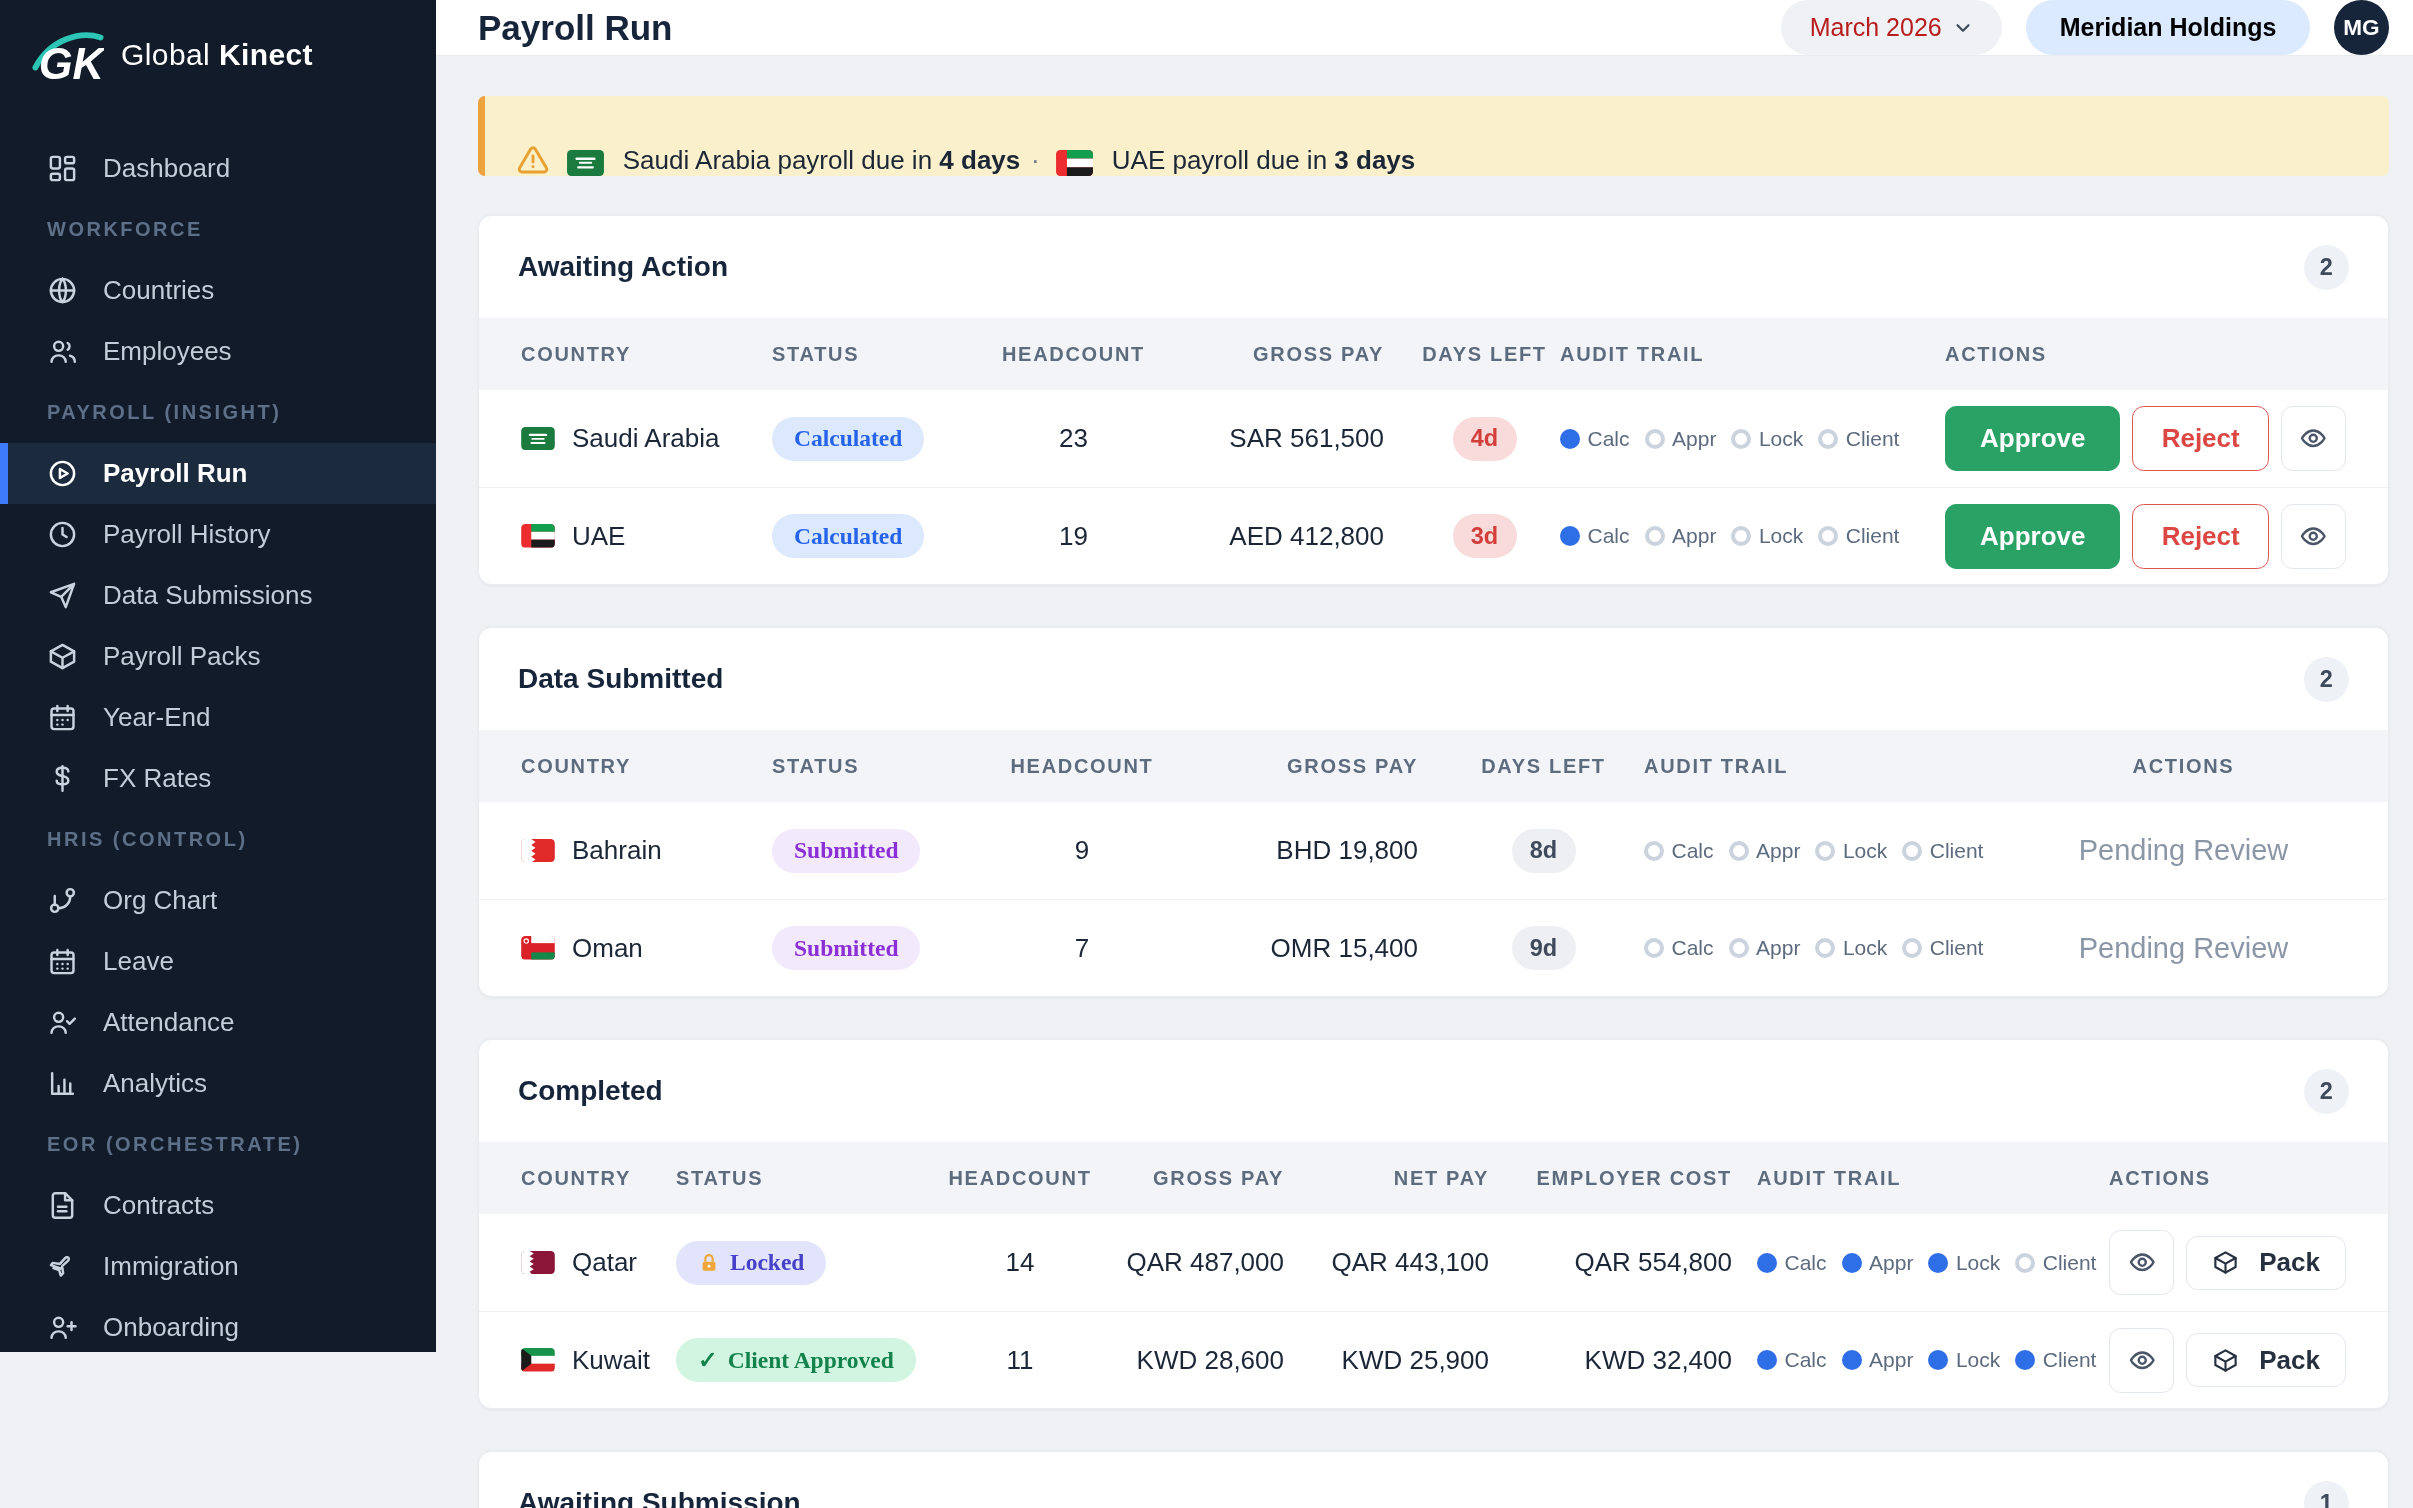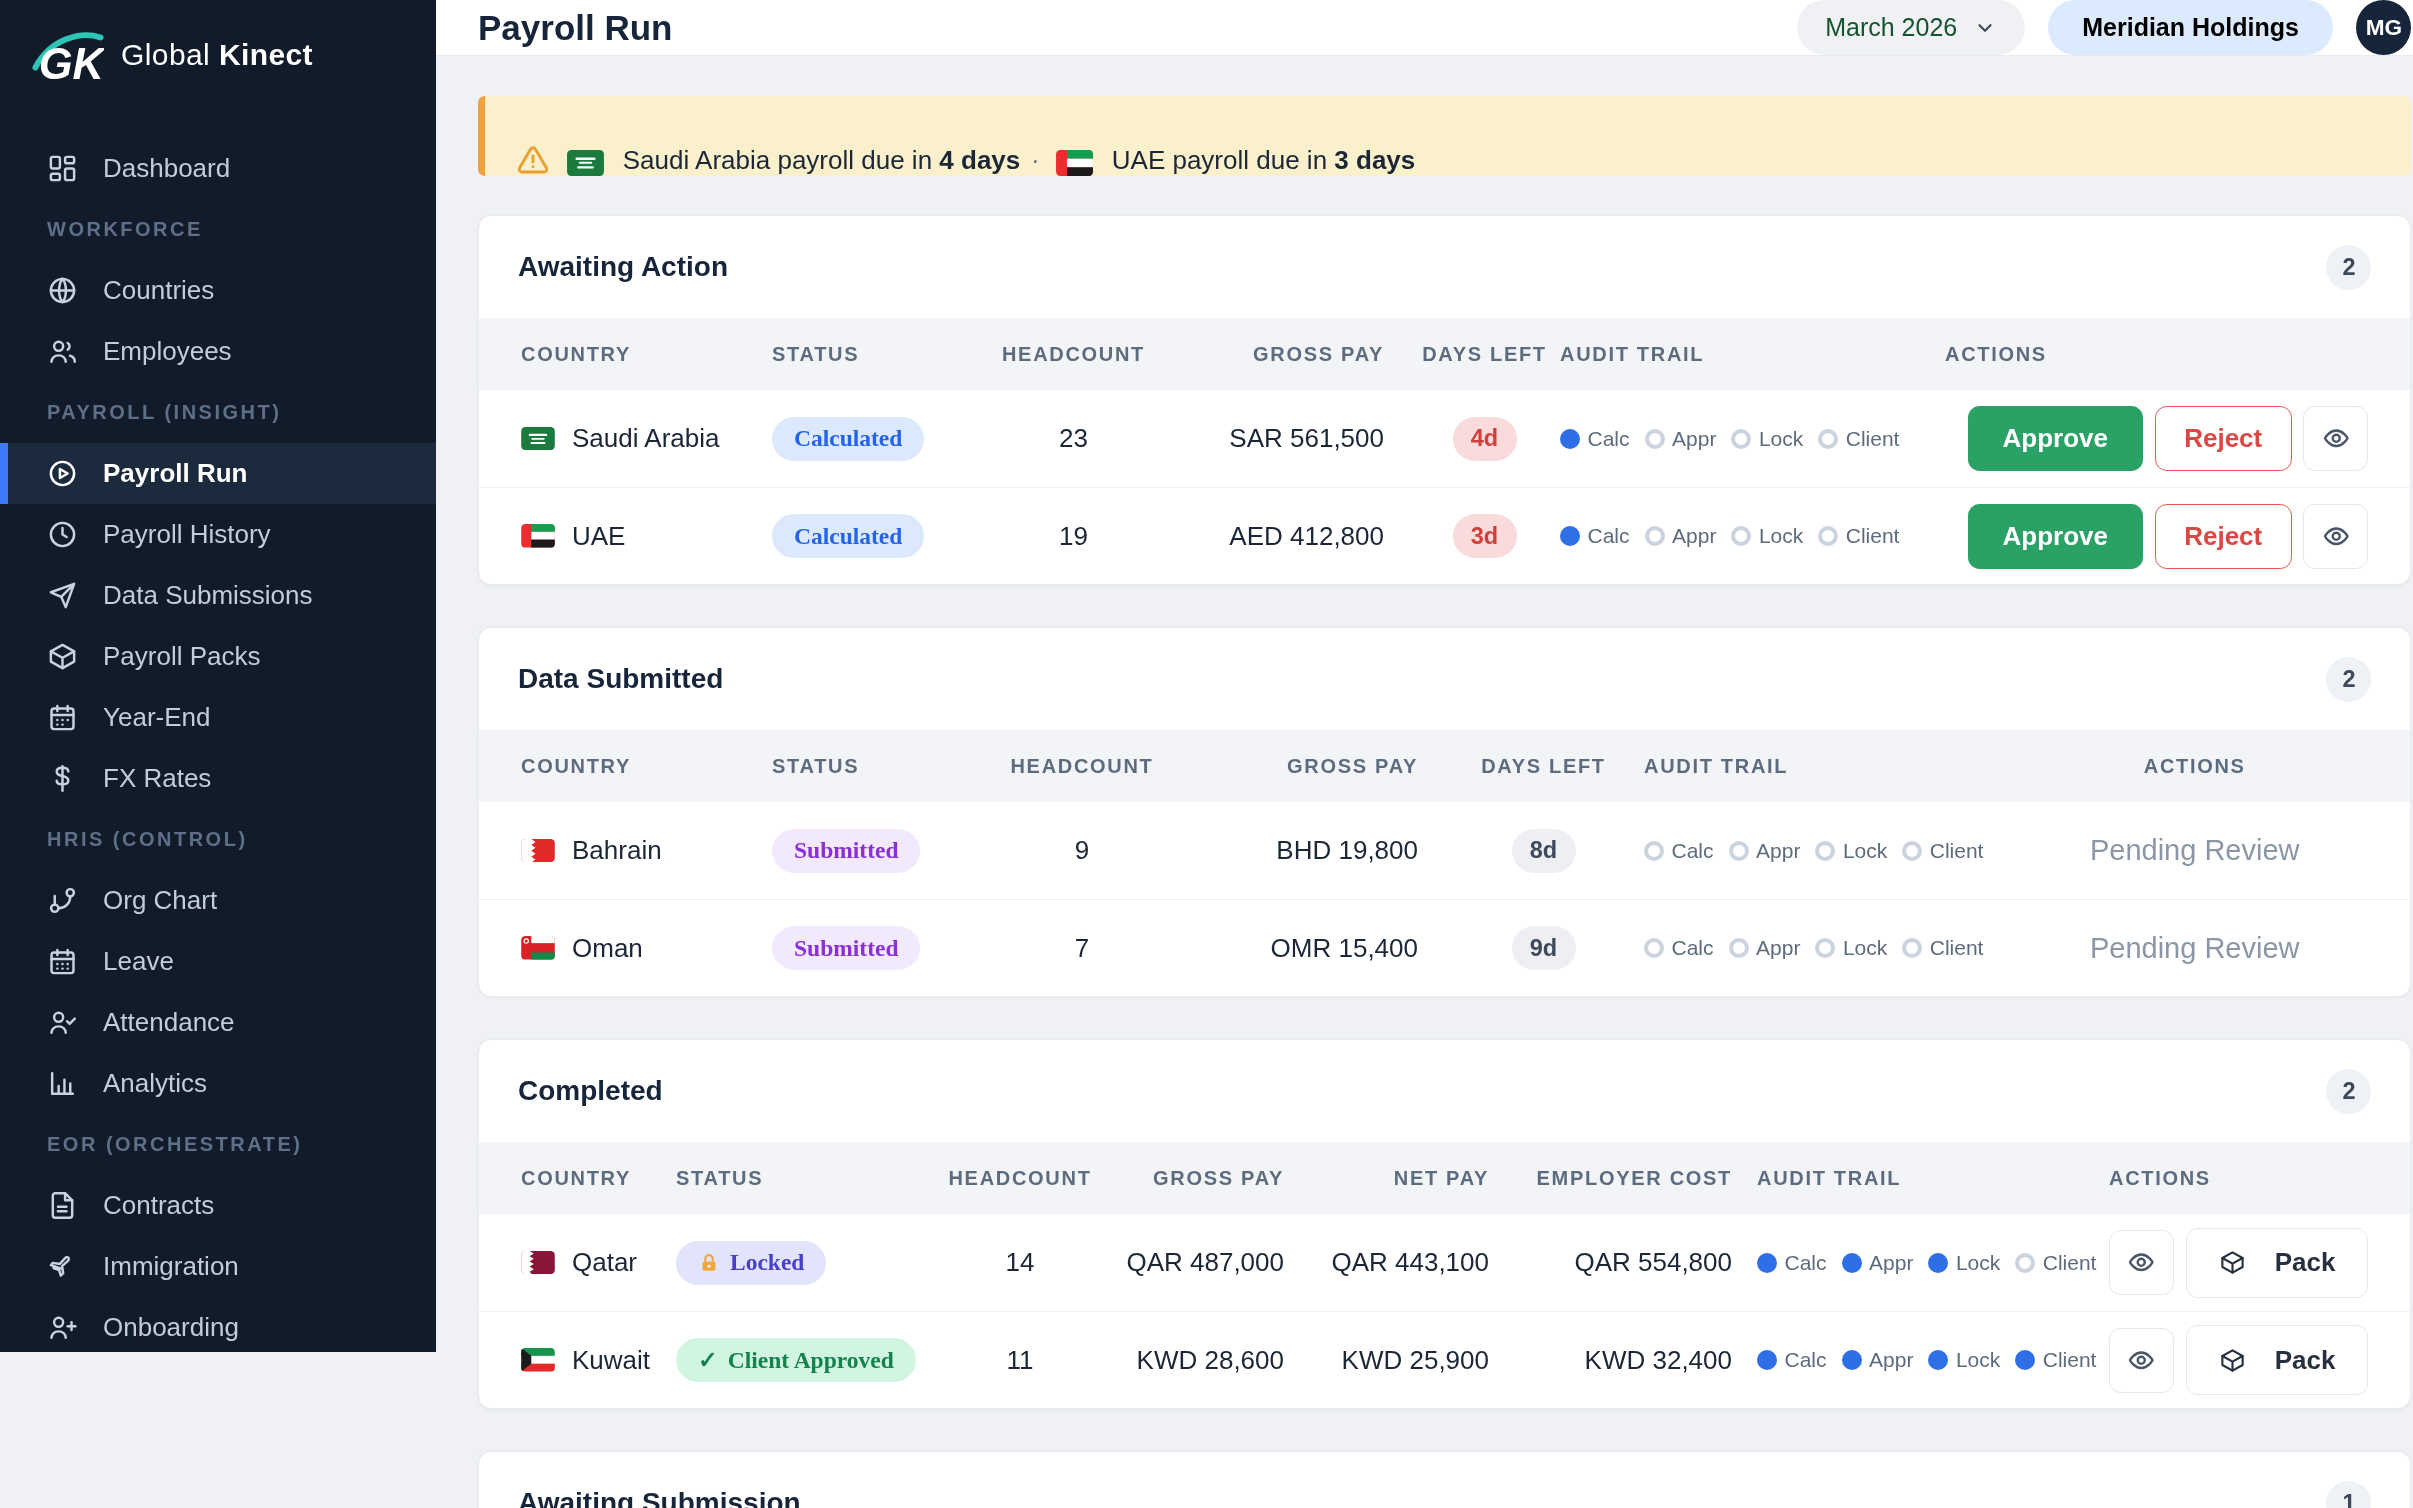--- a/index.html
+++ b/index.html
@@ -23,22 +23,22 @@
   .nav-label { height:61px; display:flex; align-items:center; padding-left:47px;
     color:#5E6F88; font-size:20px; font-weight:700; letter-spacing:2.5px; }
 
   
   .main { flex:1; display:flex; flex-direction:column; }
   .topbar { height:109px; background:#FFFFFF; border-bottom:1.7px solid #E8EBF0;
     display:flex; align-items:center; padding:0 42px; }
   .page-title { font-size:35px; font-weight:800; color:#17253B; flex:1; }
   .topbar-right { display:flex; align-items:center; gap:23.5px; }
   .pill-btn { height:55px; border-radius:28.5px; background:#EFF1F5; border:none;
-    display:flex; align-items:center; gap:17px; padding:0 28.5px; font-size:25px;
-    color:#14532d; font-family:inherit; cursor:pointer; }
+    display:flex; align-items:center; gap:10px; padding:0 28.5px; font-size:25px;
+    color:#b91c1c; font-family:inherit; cursor:pointer; }
   .pill-btn svg { width:22px; height:22px; stroke:#3E4A5B; stroke-width:2.4; fill:none;
     stroke-linecap:round; stroke-linejoin:round; }
   .company-pill { height:55px; border-radius:28.5px; background:#DBEAFE; border:none;
     display:flex; align-items:center; padding:0 34px; font-size:25px; font-weight:600;
     color:#000000; font-family:inherit; cursor:pointer; }
   .avatar { width:55px; height:55px; border-radius:50%; background:#17253B; color:#FFFFFF;
     font-size:22.6px; font-weight:700; display:grid; place-items:center; cursor:pointer; }
 
   .content { padding:40px 42px 0 42px; }
 
@@ -98,21 +98,21 @@
   .audit-lbl { font-size:21px; color:#5D6B7E; }
 
   .actions { display:flex; align-items:center; gap:11.7px; justify-self:end; }
   .btn { font-family:inherit; cursor:pointer; border-radius:11.7px; font-size:26px; font-weight:600;
     display:inline-flex; align-items:center; justify-content:center; }
   .btn-approve { height:65px; padding:0 35px; background:#2AA265; color:#FFFFFF; border:none; }
   .btn-reject  { height:65px; padding:0 28.5px; background:#FFFFFF; color:#DC4743; border:1.7px solid #E0564F; }
   .btn-icon { width:65px; height:65px; background:#FFFFFF; border:1.7px solid #E2E6ED; }
   .btn-icon svg { width:28.5px; height:28.5px; stroke:#4A5568; stroke-width:2; fill:none;
     stroke-linecap:round; stroke-linejoin:round; }
-  .btn-pack { height:70px; padding:0 32px; gap:29px; background:#FFFFFF; color:#27303F; border:1.7px solid #E2E6ED; }
+  .btn-pack { height:54px; padding:0 25px; gap:20px; background:#FFFFFF; color:#27303F; border:1.7px solid #E2E6ED; }
   .btn-pack svg { width:27px; height:27px; stroke:#27303F; stroke-width:1.9; fill:none;
     stroke-linecap:round; stroke-linejoin:round; }
   .pending { font-size:29px; color:#8B96A6; justify-self:center; }
 
   .lock-glyph { width:22px; height:22px; display:inline-block; }
   .check-glyph { font-weight:700; }
 </style>
 </head>
 <body>
 

